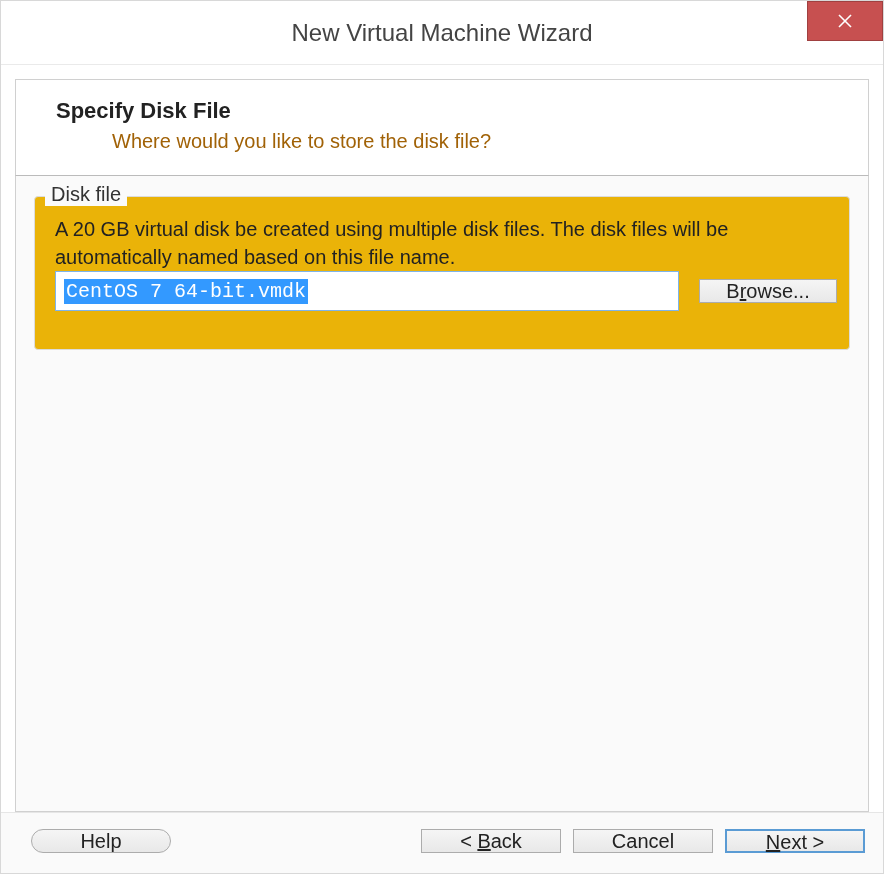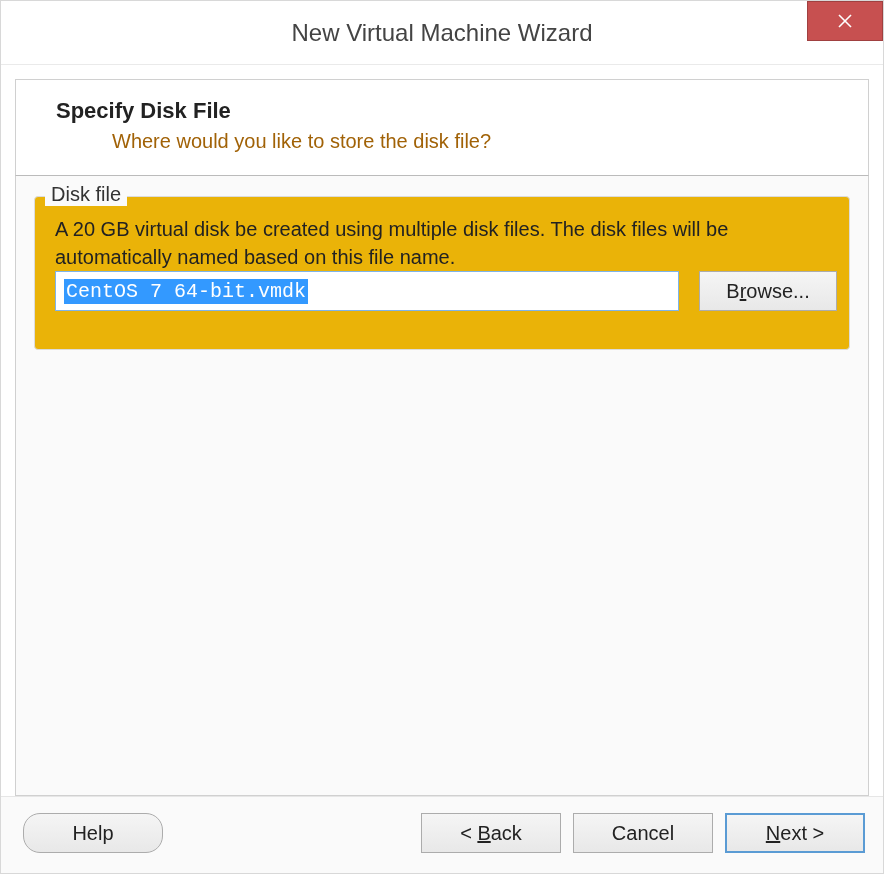--- a/index.html
+++ b/index.html
@@ -118,21 +118,21 @@
       display: flex;
       align-items: center;
     }
     .file-input .selected-text {
       background: #3399ff;
       color: #fff;
       padding: 1px 2px;
       font-size: 20px;
     }
     .btn {
-      height: 40px;
+      height: 24px;
       min-width: 138px;
       background: linear-gradient(#f5f5f5, #e8e8e8);
       border: 1px solid #acacac;
       font-size: 20px;
       color: #222;
       cursor: pointer;
       font-family: inherit;
       padding: 0 14px;
     }
     .btn .mnemonic { text-decoration: underline; }
@@ -142,21 +142,21 @@
     .footer {
       padding: 16px 18px 20px 18px;
       display: flex;
       align-items: center;
       gap: 12px;
       background: #fafafa;
       border-top: 1px solid #e6e6e6;
     }
     .footer-spacer { flex: 1; }
     .footer .btn { min-width: 140px; }
-    .footer .btn.help-btn { min-width: 140px; margin-left: 4px; border-radius: 17px; }
+    .footer .btn.help-btn { min-width: 140px; margin-left: 12px; border-radius: 17px; }
   </style>
 </head>
 <body>
 
 <div class="window">
   <div class="titlebar">
     <div class="titlebar-title">New Virtual Machine Wizard</div>
     <div class="close-btn">
       <svg viewBox="0 0 14 14">
           <line x1="1" y1="1" x2="13" y2="13" stroke="#fff" stroke-width="1.6"></line>

